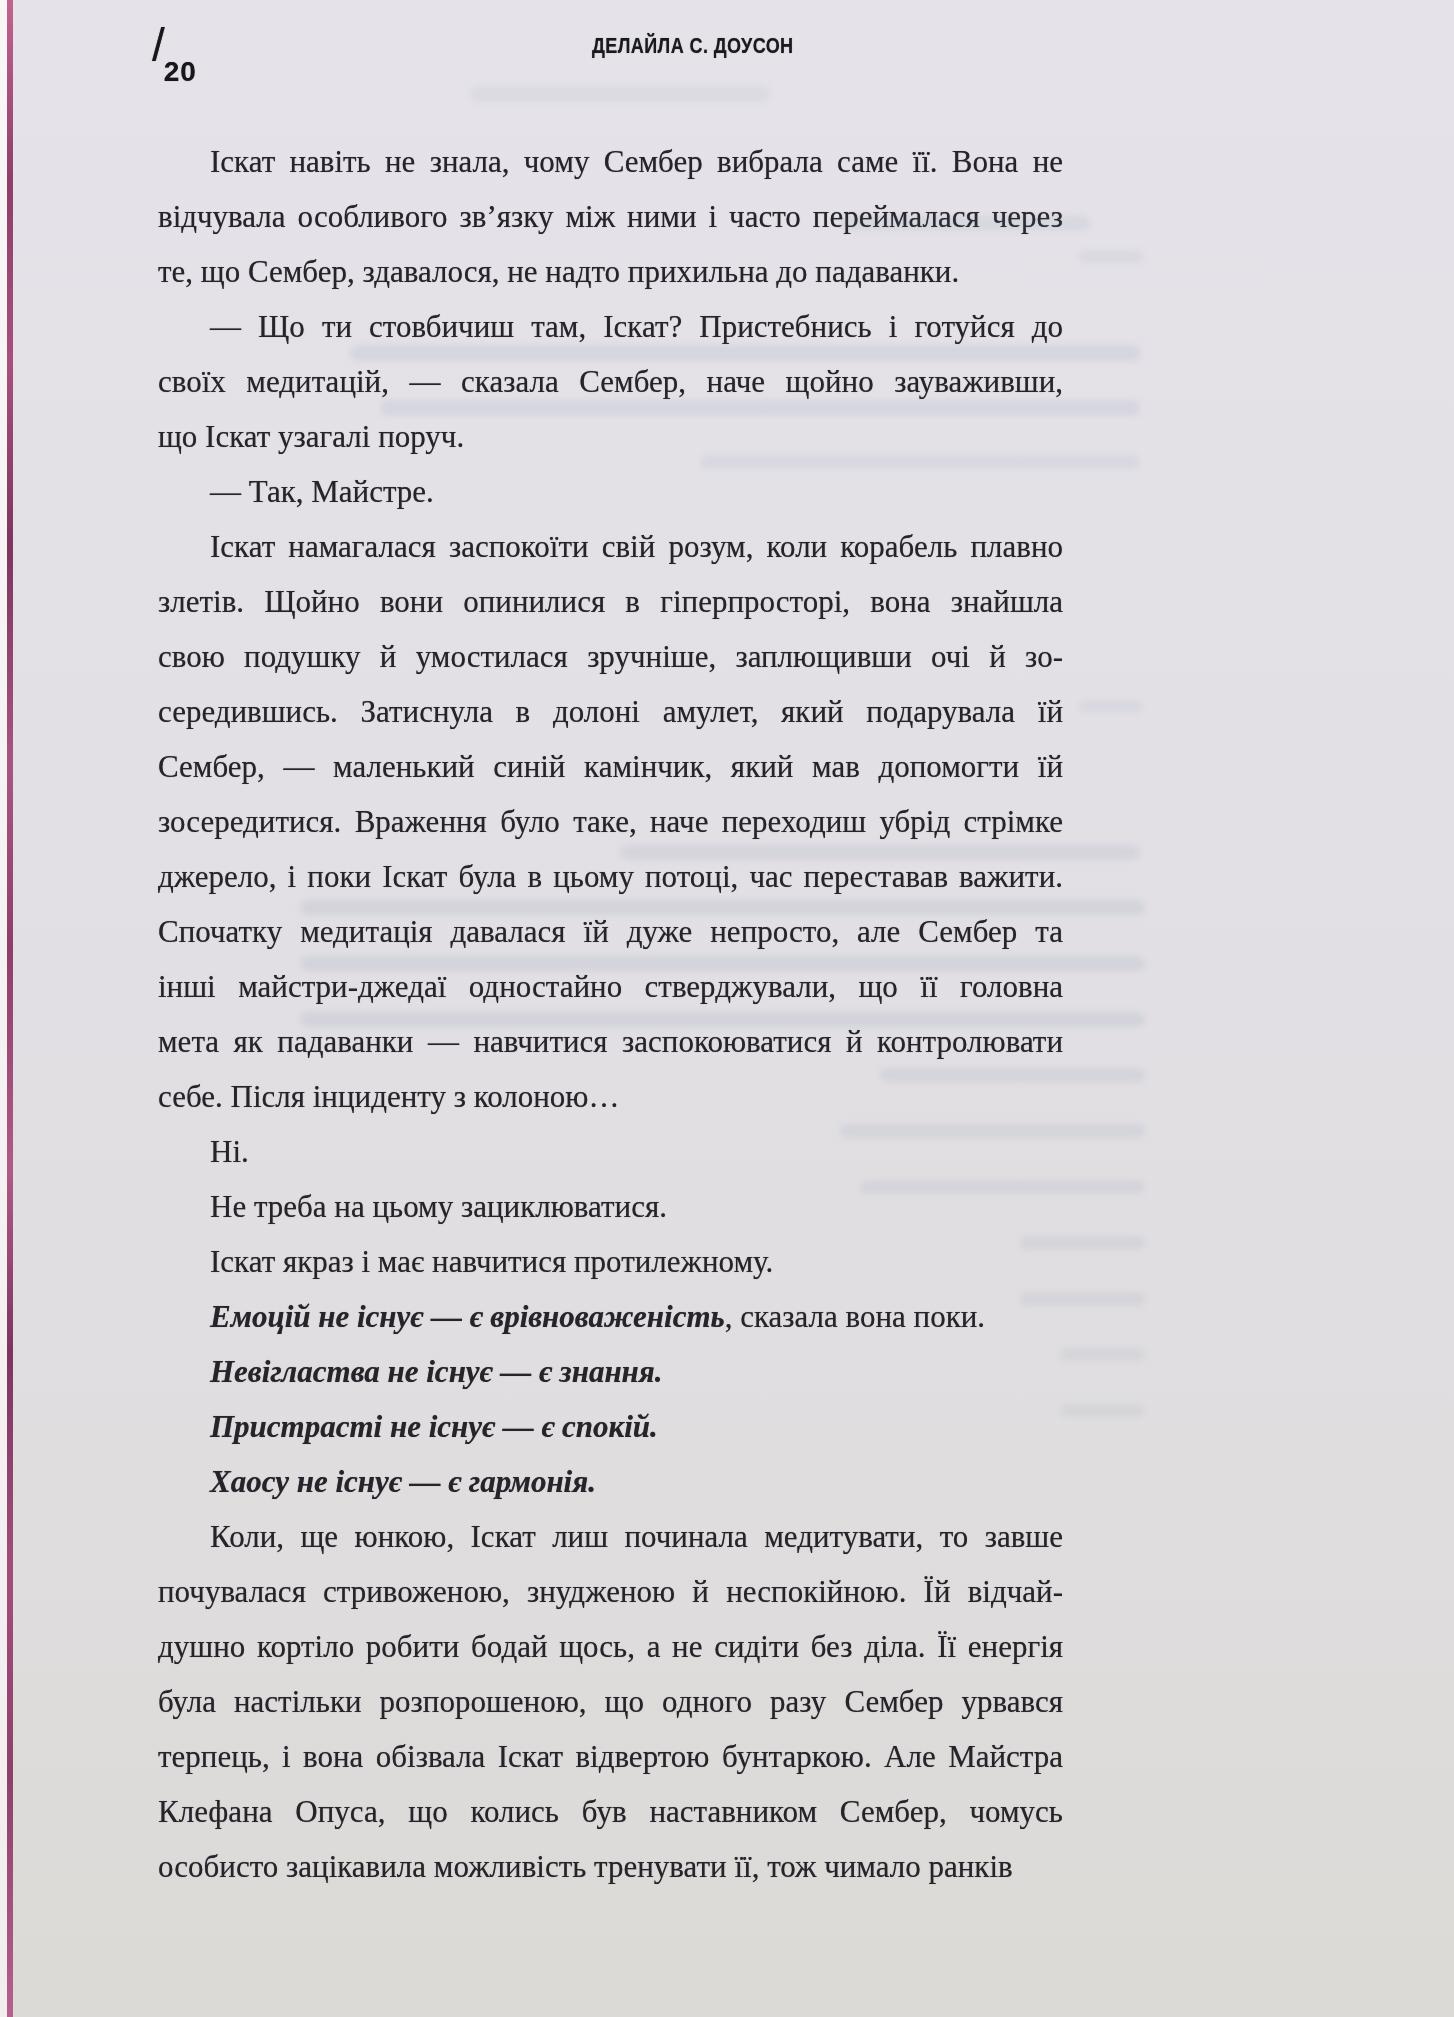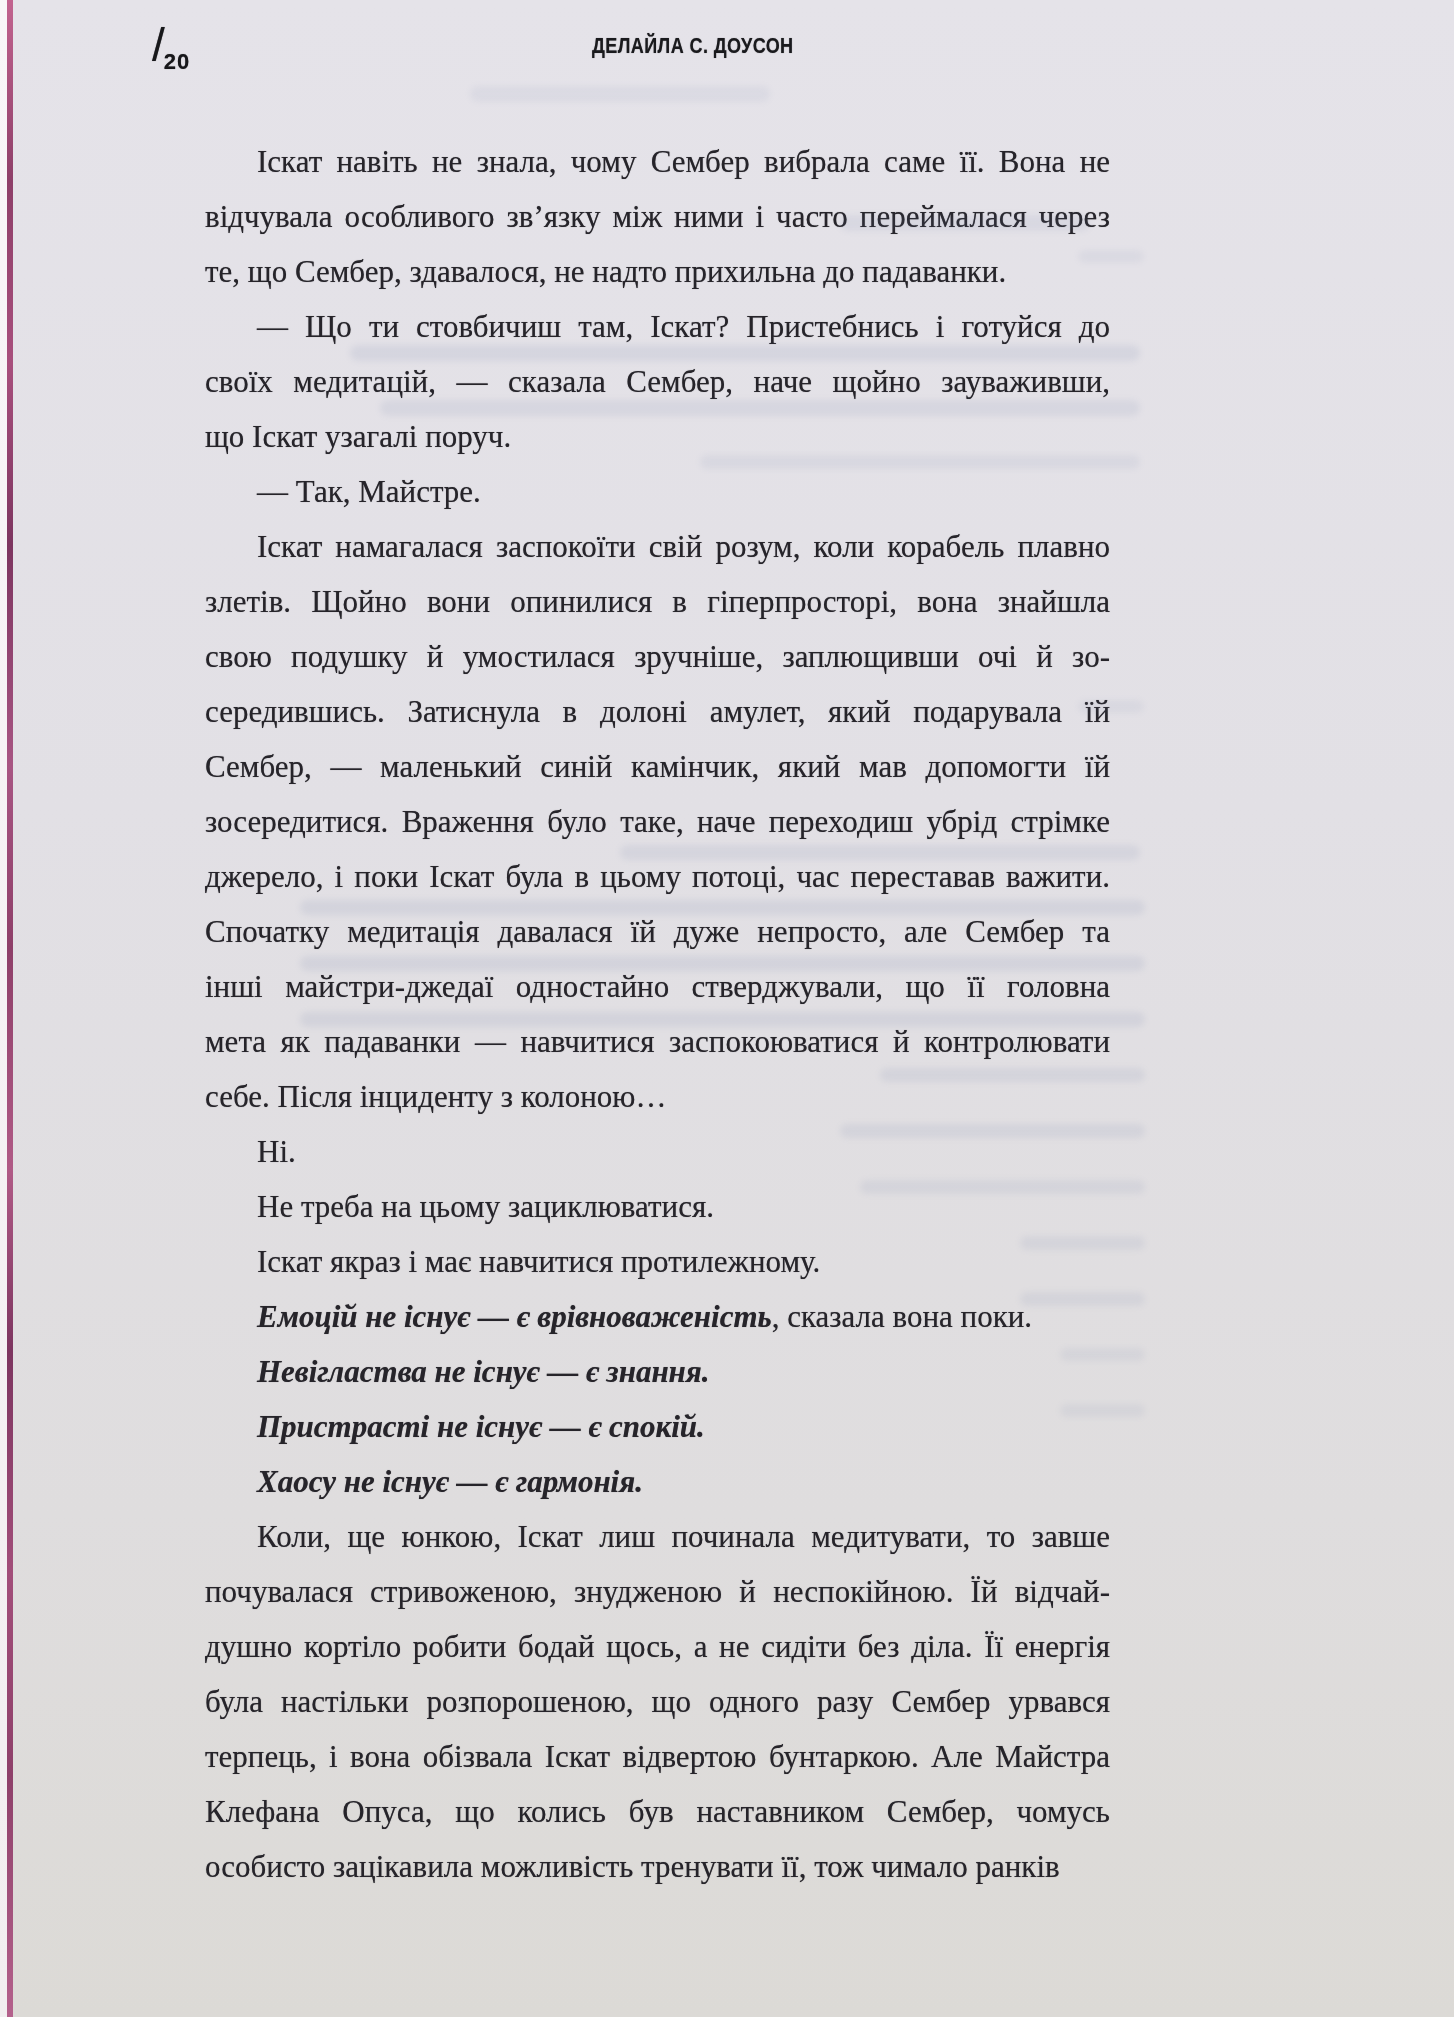--- a/index.html
+++ b/index.html
@@ -29,40 +29,39 @@
     position:absolute;left:152px;top:22px;
     color:#17171a;white-space:nowrap;
     text-shadow:0 0 0.8px rgba(20,20,25,.6);
   }
   .folio-slash{
     font-family:"Liberation Sans",sans-serif;
     font-size:46px;font-weight:400;line-height:1;
   }
   .folio-num{
     font-family:"Liberation Sans",sans-serif;
-    font-size:22px;font-weight:700;letter-spacing:1px;
-    position:relative;top:8px;left:-1px;
+    font-size:28px;font-weight:700;letter-spacing:1px;
+    position:relative;top:20px;left:-1px;
   }
   .running-title{
     position:absolute;left:592px;top:33px;
     font-family:"Liberation Sans",sans-serif;
     font-size:22px;font-weight:700;letter-spacing:.5px;
     transform:scaleX(0.82);transform-origin:left top;
     color:#1a1a1d;white-space:nowrap;
     text-shadow:0 0 1px rgba(20,20,25,.55);
   }
   
   .text-block{
     position:absolute;left:158px;top:134px;width:905px;
     font-size:31px;line-height:55px;color:#26242a;
   }
   .line{
     white-space:nowrap;height:55px;
     text-shadow:0 0 0.8px rgba(25,25,30,.55);
-    margin-left:47px;
   }
   .line.ind{text-indent:52px;}
   .it{font-style:italic;font-weight:bold;}
   
   .ghost{
     position:absolute;border-radius:8px;
     background:#6e7da5;filter:blur(3px);
     pointer-events:none;
   }
 </style>

